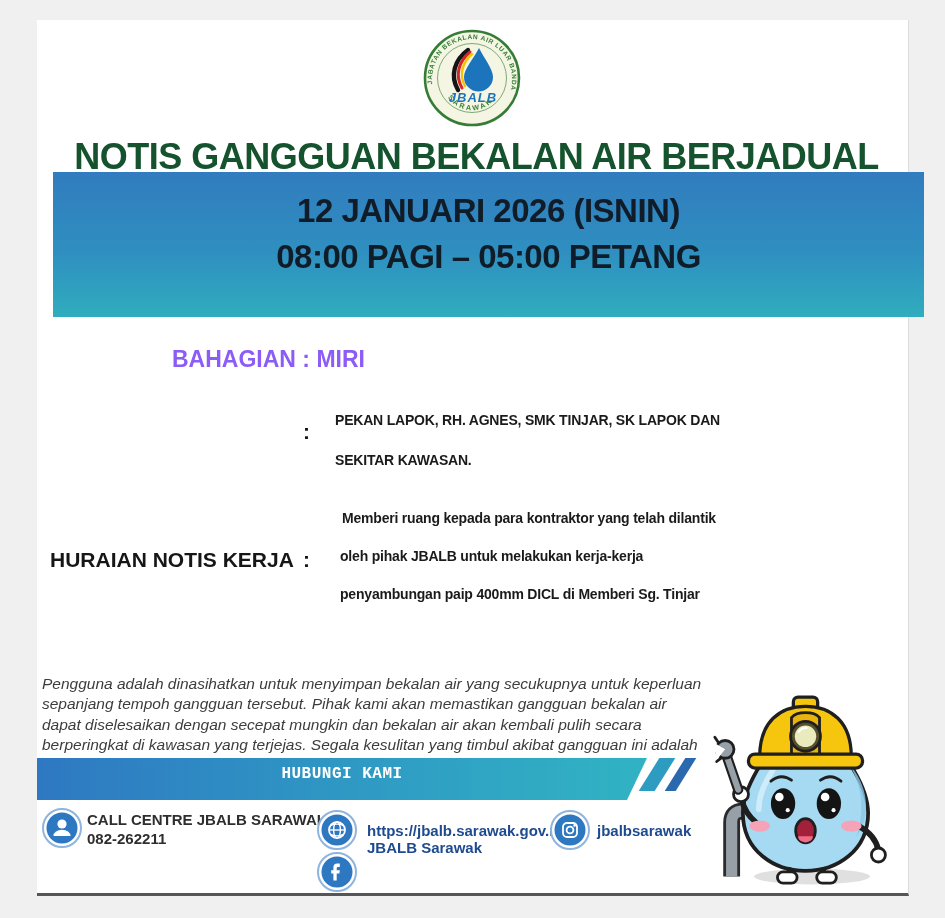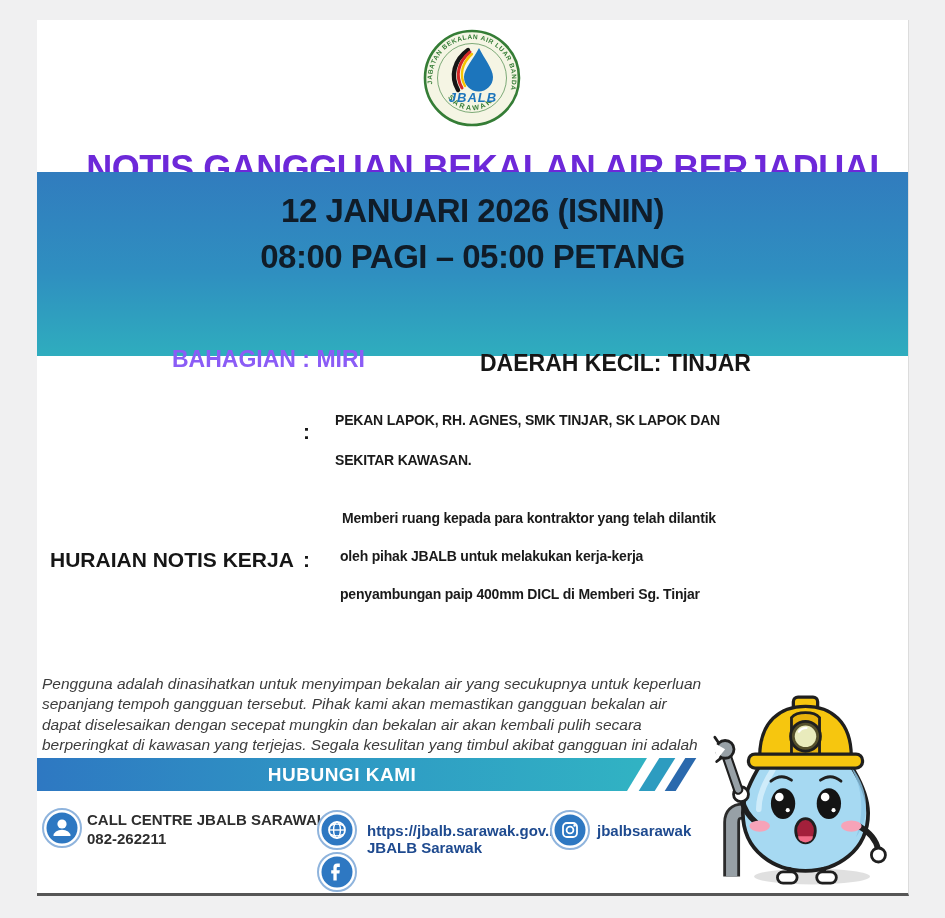--- a/index.html
+++ b/index.html
@@ -2,37 +2,37 @@
 <html><head>
 <meta charset="utf-8">
 <style>
   html,body{margin:0;padding:0;}
   body{font-family:"Liberation Sans",sans-serif;}
   .canvas{position:relative;width:945px;height:918px;background:#f0f0f1;overflow:hidden;}
   .abs{position:absolute;}
   .page{position:absolute;left:37px;top:20px;width:871px;height:873px;background:#ffffff;
         border-bottom:3px solid #565656;border-right:1px solid #dcdcdc;}
   .title{left:0;top:112px;width:100%;text-align:center;font-size:36px;font-weight:bold;
-         color:#6d28d9;letter-spacing:-0.5px;margin:16px;}
-  .date-banner{left:0;top:152px;width:871px;height:184px;
+         color:#14532d;letter-spacing:-0.5px;margin:4px;}
+  .date-banner{left:16px;top:152px;width:871px;height:145px;
                background:linear-gradient(180deg,#317cbe 0%,#2f8fc0 55%,#2fadbe 100%);
                text-align:center;color:#101c28;}
   .date-line{margin-top:20px;font-size:33px;font-weight:bold;letter-spacing:-0.5px;}
   .time-line{margin-top:8px;font-size:33px;font-weight:bold;letter-spacing:-0.5px;}
   .bah{left:135px;top:326px;font-size:23px;font-weight:bold;color:#8b5cf6;}
   .dae{left:443px;top:330px;font-size:23px;font-weight:bold;color:#161616;}
   .lbl{font-size:21px;font-weight:bold;color:#161616;}
   .colon{font-size:21px;font-weight:bold;color:#161616;}
   .val{font-size:14px;font-weight:bold;color:#1a1a1a;letter-spacing:-0.2px;}
   .disclaimer{left:5px;top:654px;width:660px;margin:0;font-style:italic;font-size:15.5px;
               line-height:1.32;color:#3c3c3c;font-weight:500;}
-  .contact-banner{left:0;top:738px;width:610px;height:33px;
+  .contact-banner{left:0;top:738px;width:610px;height:42px;
       background:linear-gradient(90deg,#2e78c2 0%,#2f9ec4 60%,#31b3c3 100%);
       clip-path:polygon(0 0,100% 0,calc(100% - 20px) 100%,0 100%);
-      color:#ffffff;text-align:center;line-height:33px;font-size:19px;font-weight:bold;letter-spacing:.5px;}
+      color:#ffffff;text-align:center;line-height:33px;font-size:16px;font-weight:bold;letter-spacing:.5px;font-family:Liberation Mono, monospace;}
   .slash{top:738px;height:33px;transform:skewX(-32deg);}
   .slash1{left:612px;width:16px;background:#2d9cc0;}
   .slash2{left:638px;width:11px;background:#2a69ad;}
   .c-text{font-size:15px;font-weight:bold;color:#2e2e2e;line-height:19px;}
   .c-link{font-size:15px;font-weight:bold;color:#1e4a8f;line-height:19px;text-decoration:none;}
   .badge{width:40px;height:40px;}
 </style>
 </head>
 <body>
 
@@ -64,21 +64,20 @@
     </svg>
 
     <h1 class="abs title">NOTIS GANGGUAN BEKALAN AIR BERJADUAL</h1>
 
     <div class="abs date-banner">
       <div class="date-line">12 JANUARI 2026 (ISNIN)</div>
       <div class="time-line">08:00 PAGI – 05:00 PETANG</div>
     </div>
 
     <span class="abs bah">BAHAGIAN : MIRI</span>
-    <span class="abs dae">DAERAH KECIL: TINJAR</span>
 
     <span class="abs colon" style="left:266px;top:400px">:</span>
     <span class="abs val" style="left:298px;top:392px">PEKAN LAPOK, RH. AGNES, SMK TINJAR, SK LAPOK DAN</span>
     <span class="abs val" style="left:298px;top:432px">SEKITAR KAWASAN.</span>
 
     <span class="abs lbl" style="left:13px;top:528px">HURAIAN NOTIS KERJA</span>
     <span class="abs colon" style="left:266px;top:528px">:</span>
     <span class="abs val" style="left:305px;top:490px">Memberi ruang kepada para kontraktor yang telah dilantik</span>
     <span class="abs val" style="left:303px;top:528px">oleh pihak JBALB untuk melakukan kerja-kerja</span>
     <span class="abs val" style="left:303px;top:566px">penyambungan paip 400mm DICL di Memberi Sg. Tinjar</span>

